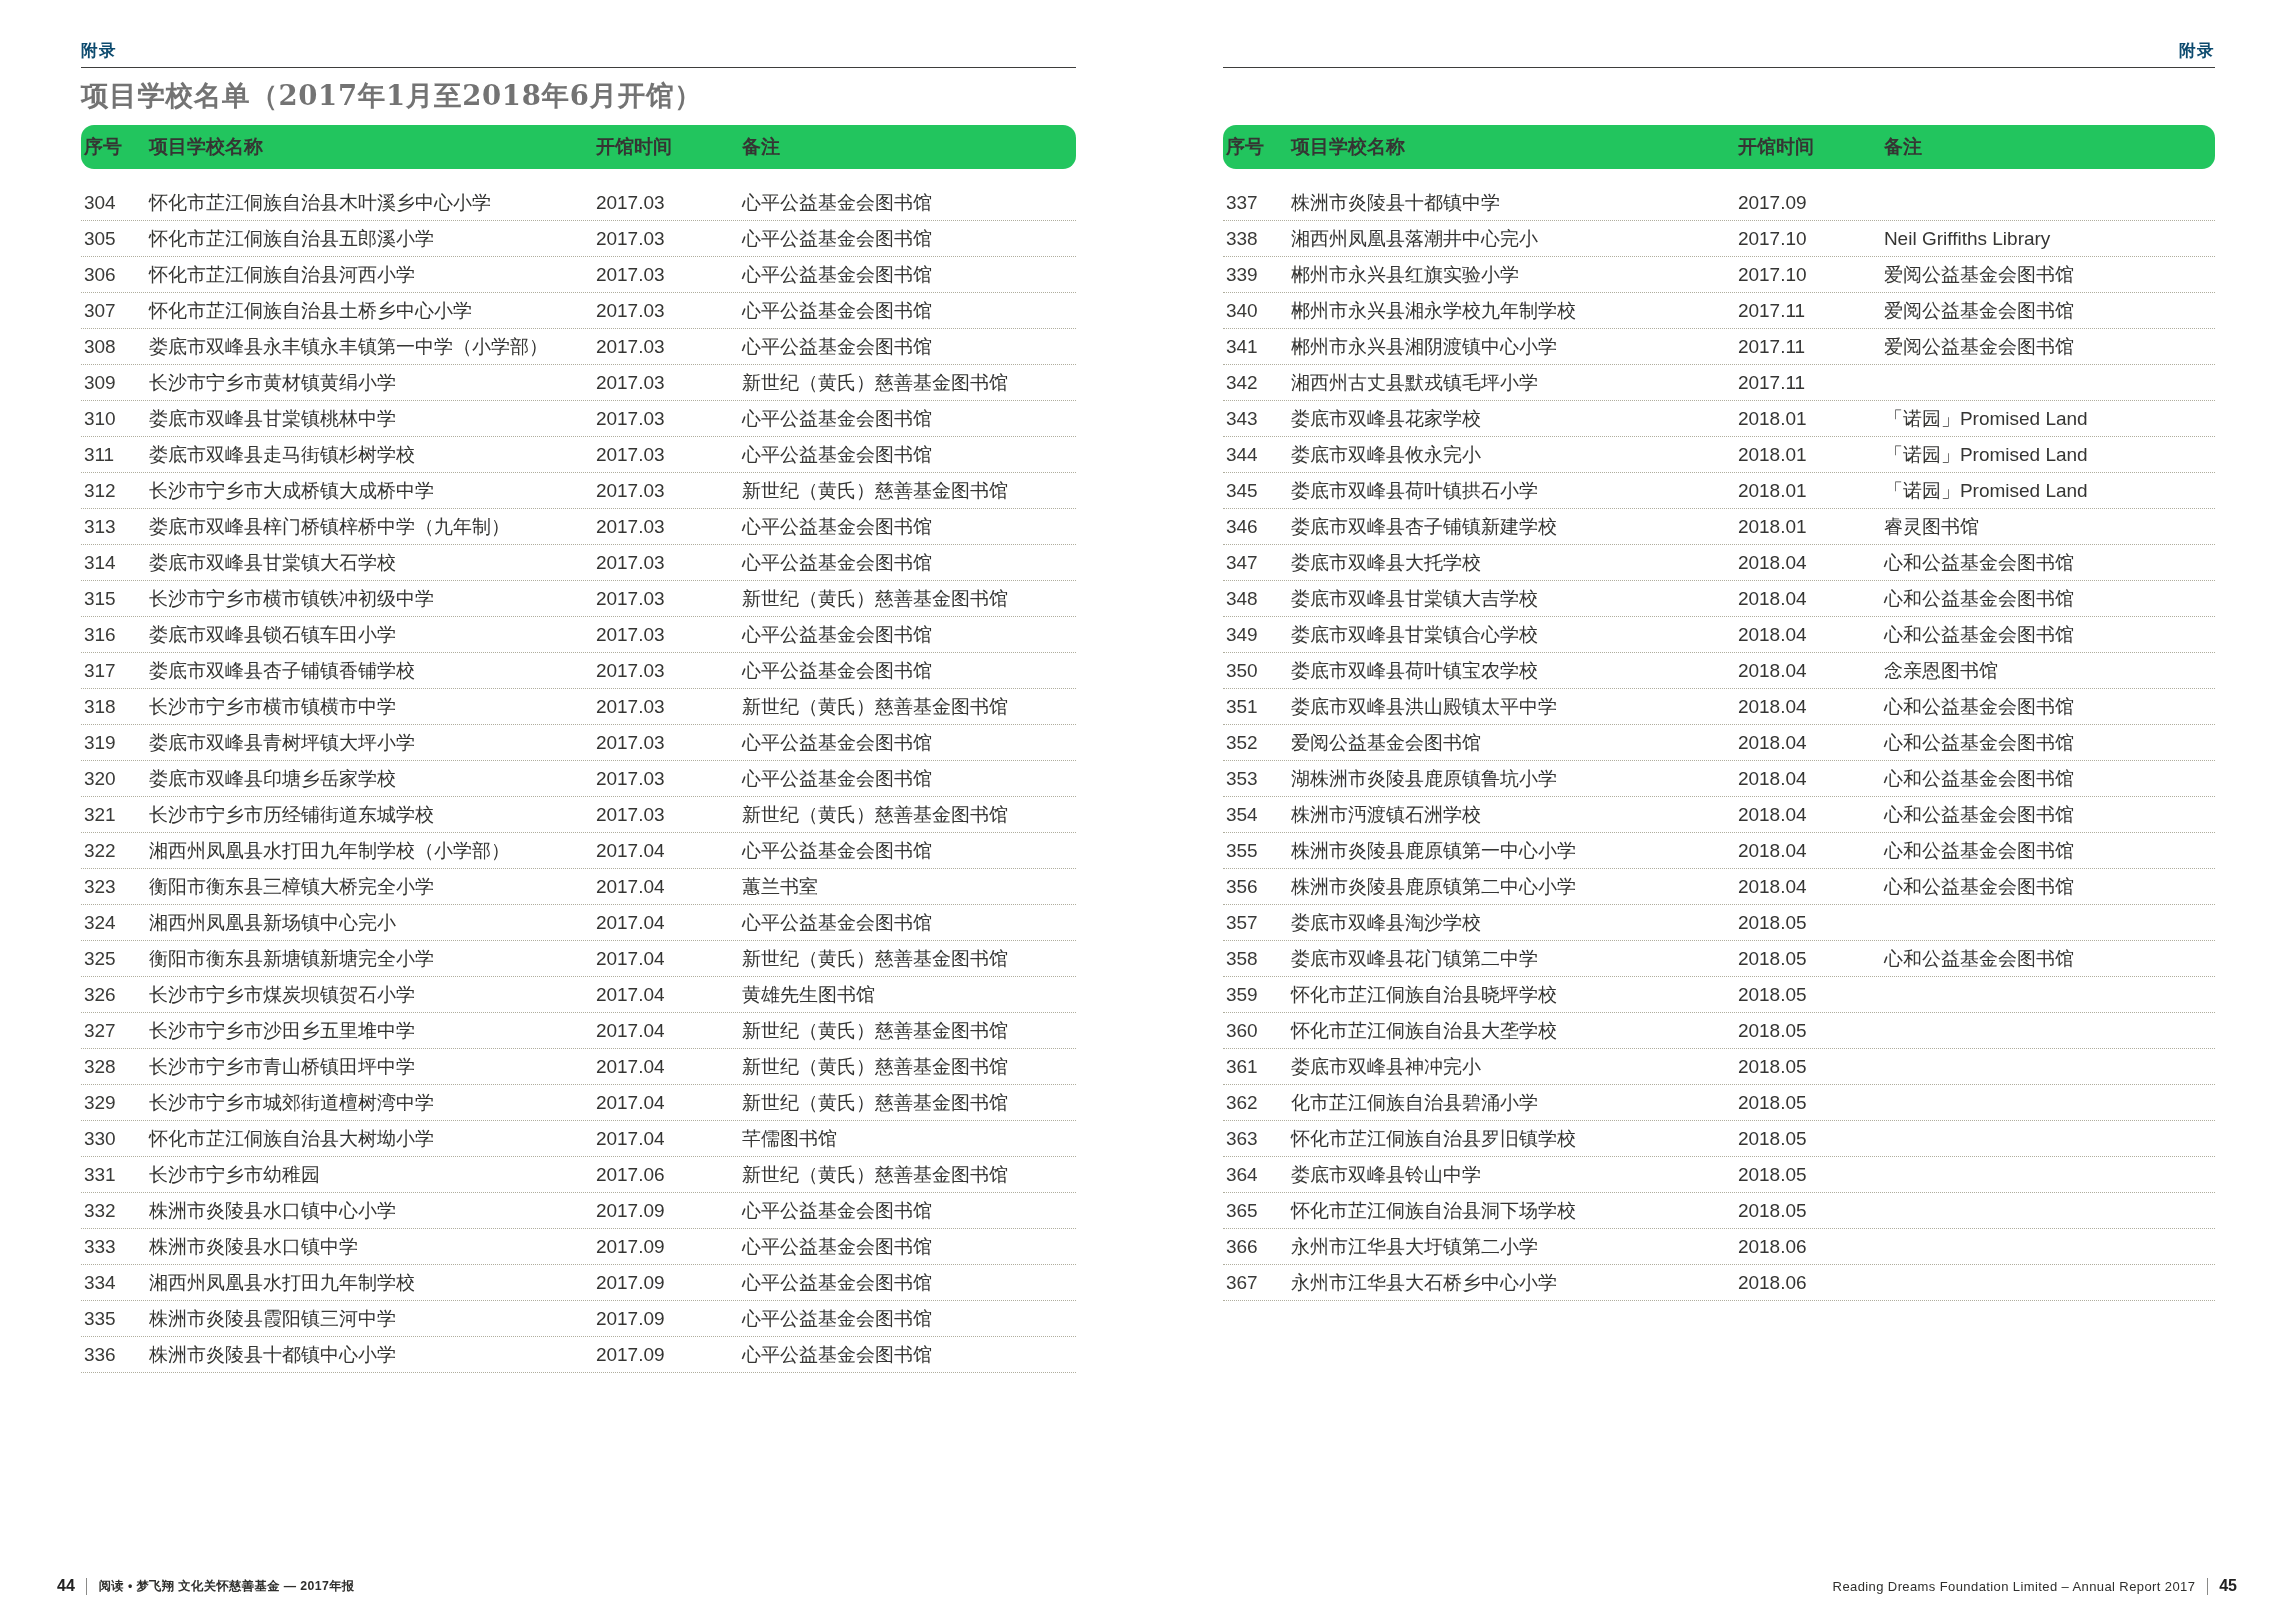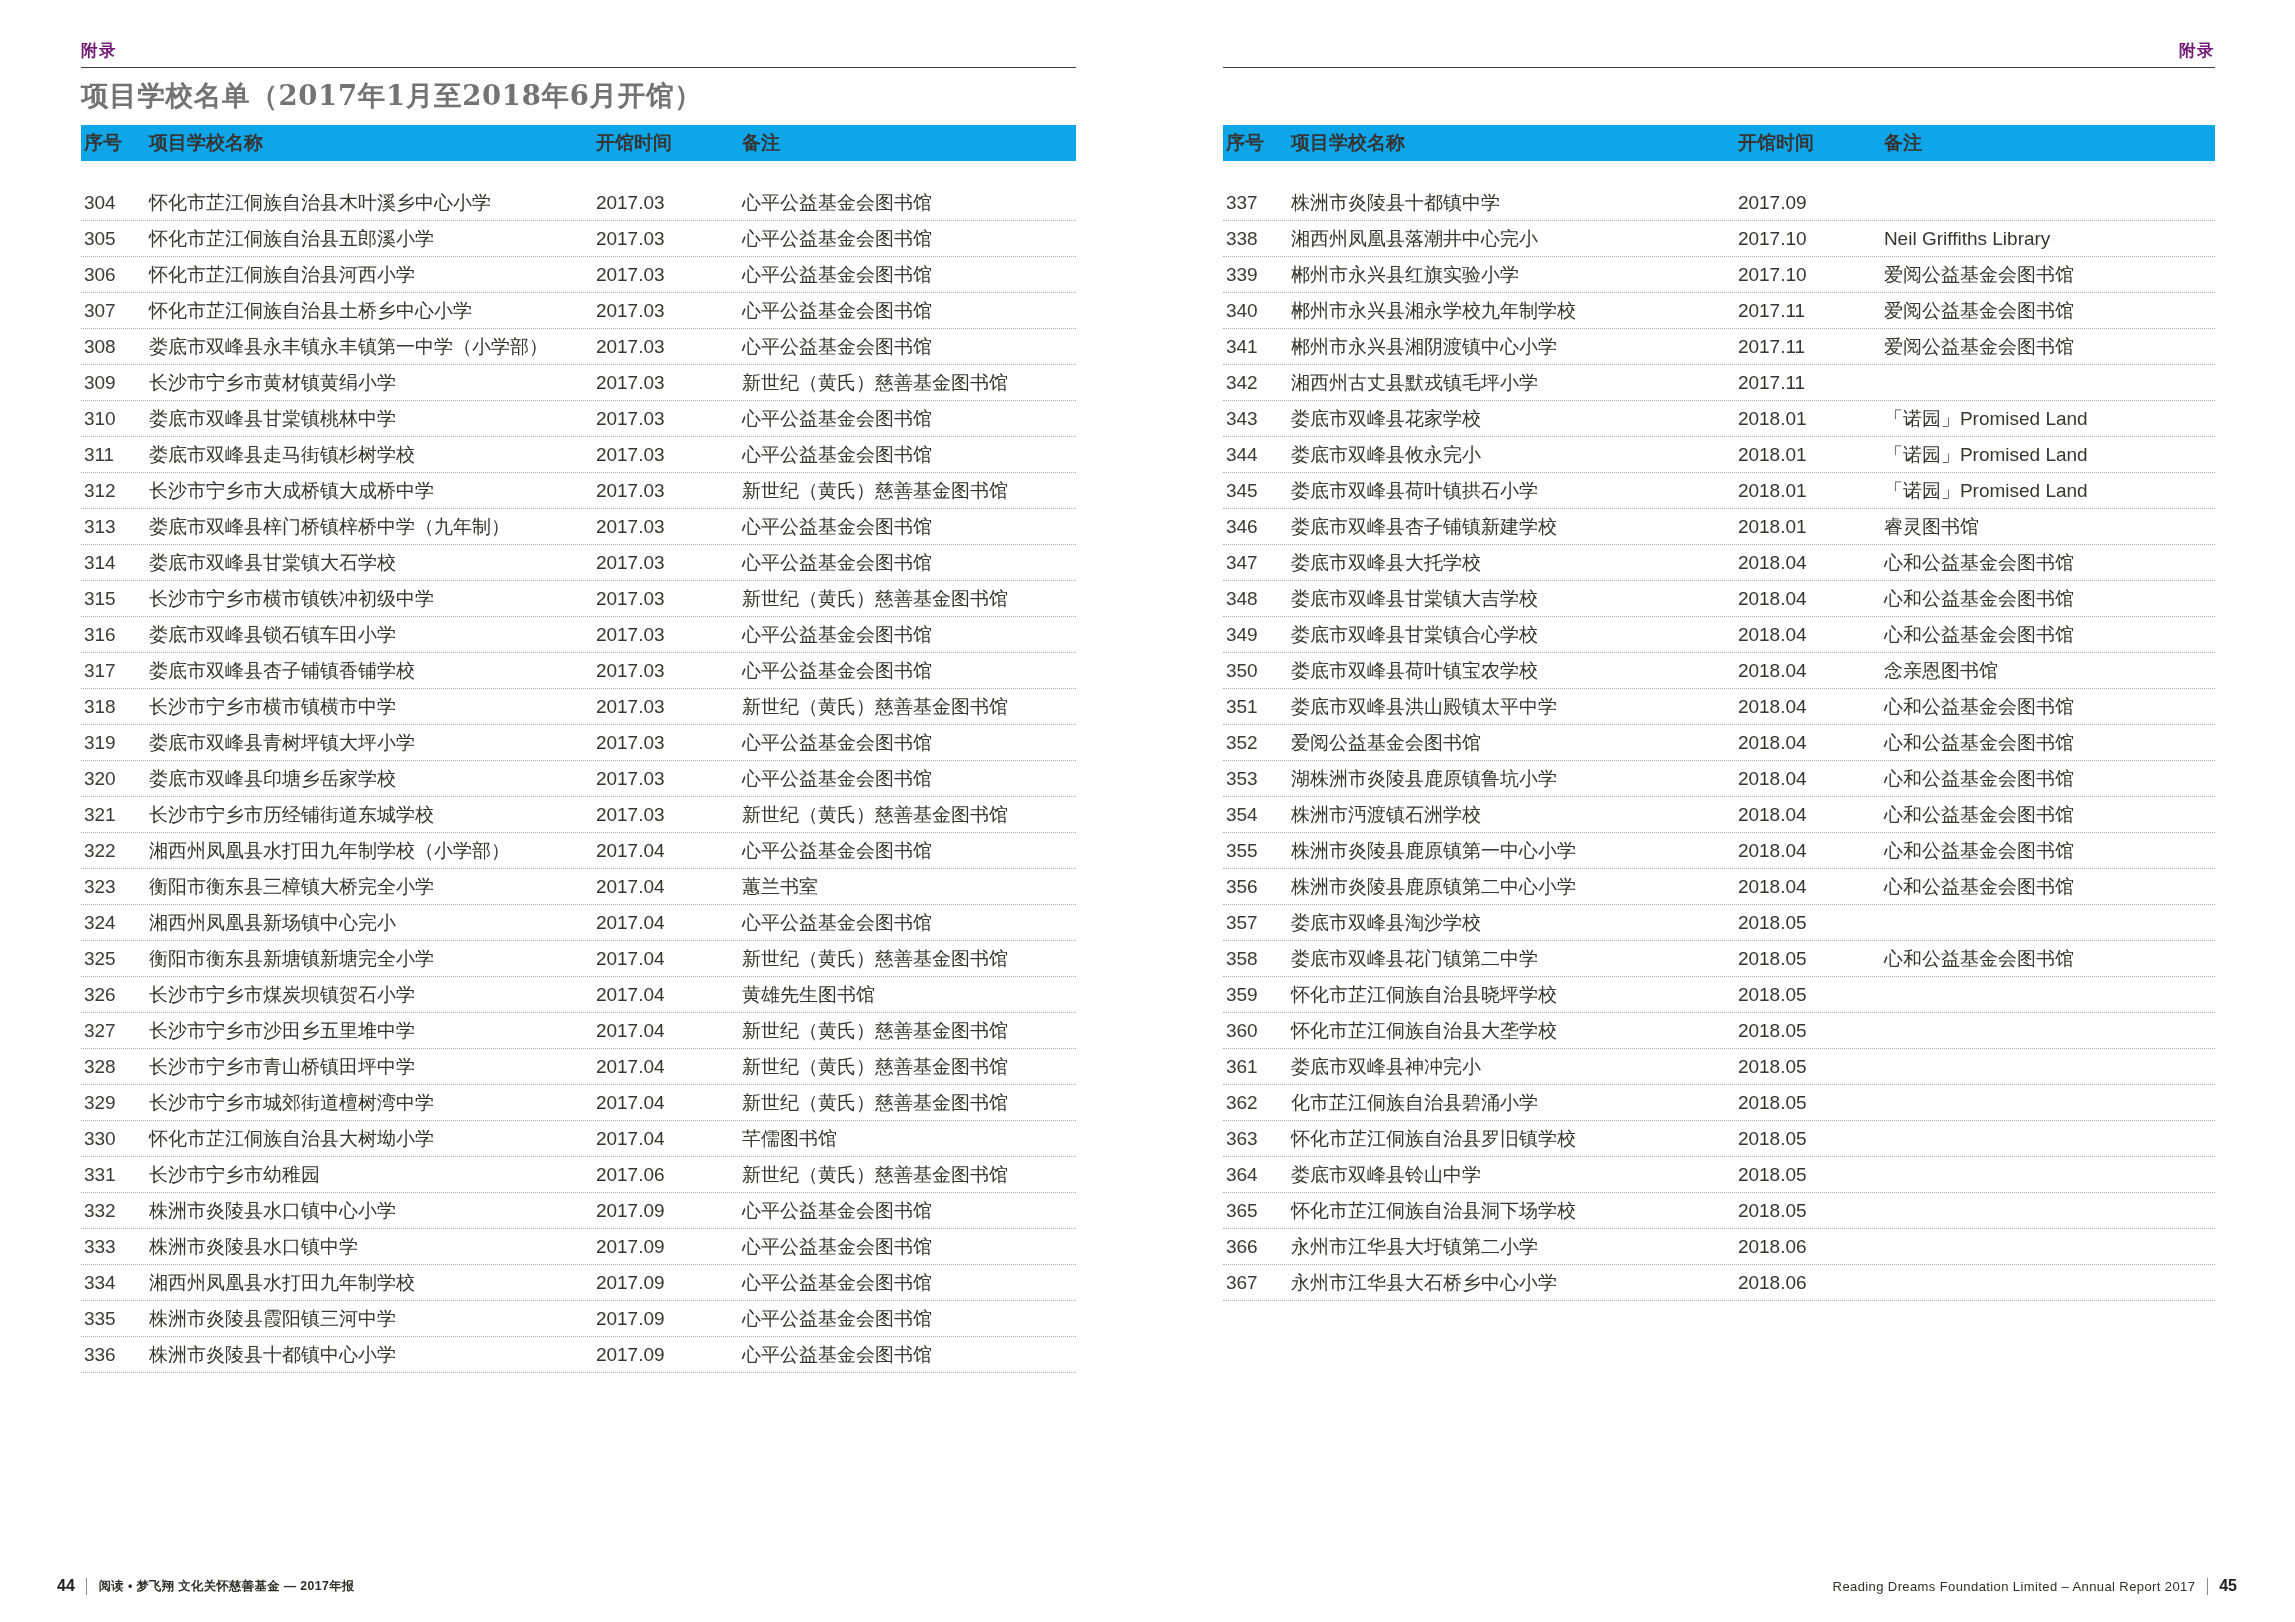--- a/index.html
+++ b/index.html
@@ -6,43 +6,43 @@
   .sheet{
     position:relative;
     width:2295px;height:1623px;
     background:#ffffff;
     font-family:"Liberation Sans","DejaVu Sans",sans-serif;
     color:#333331;
     overflow:hidden;
   }
   .appendix{
     position:absolute;top:40px;
-    font-size:16.6px;font-weight:bold;color:#701a75;
+    font-size:16.6px;font-weight:bold;color:#0c4a6e;
     letter-spacing:1.4px;
   }
   .appendix.left{left:81px;}
   .appendix.right{left:1223px;width:992px;text-align:right;}
   .rule{
     position:absolute;top:67px;height:1.4px;background:#3e3e3c;
   }
   .rule.left{left:81px;width:995px;}
   .rule.right{left:1223px;width:992px;}
   .doc-title{
     position:absolute;left:81px;top:78px;margin:0;
     font-family:"DejaVu Serif","Liberation Serif",serif;
     font-size:27.5px;font-weight:600;color:#737373;
     letter-spacing:0.7px;white-space:nowrap;
   }
   .thead{
-    position:absolute;top:125px;height:36px;
-    background:#0ea5e9;
+    position:absolute;top:125px;height:44px;
+    background:#22c55e;
     display:grid;grid-template-columns:65px 447px 146px auto;
     align-items:center;
     font-size:19px;font-weight:600;color:#3a3a38;
-    padding-left:2.9px;box-sizing:border-box;
+    padding-left:2.9px;box-sizing:border-box;border-radius:13px;
   }
   .thead.left{left:81px;width:995px;}
   .thead.right{left:1223px;width:992px;}
   .rows{
     position:absolute;top:185px;
   }
   .rows.left{left:81px;width:995px;}
   .rows.right{left:1223px;width:992px;}
   .trow{
     display:grid;grid-template-columns:65px 447px 146px auto;

